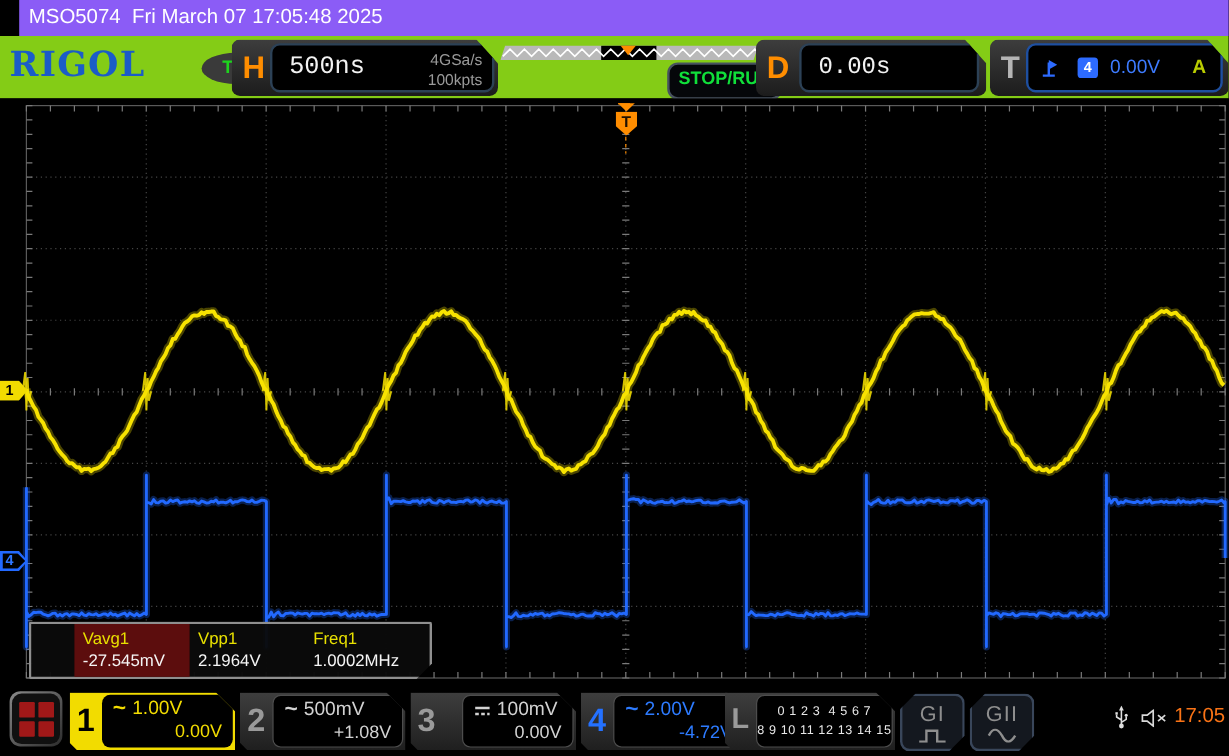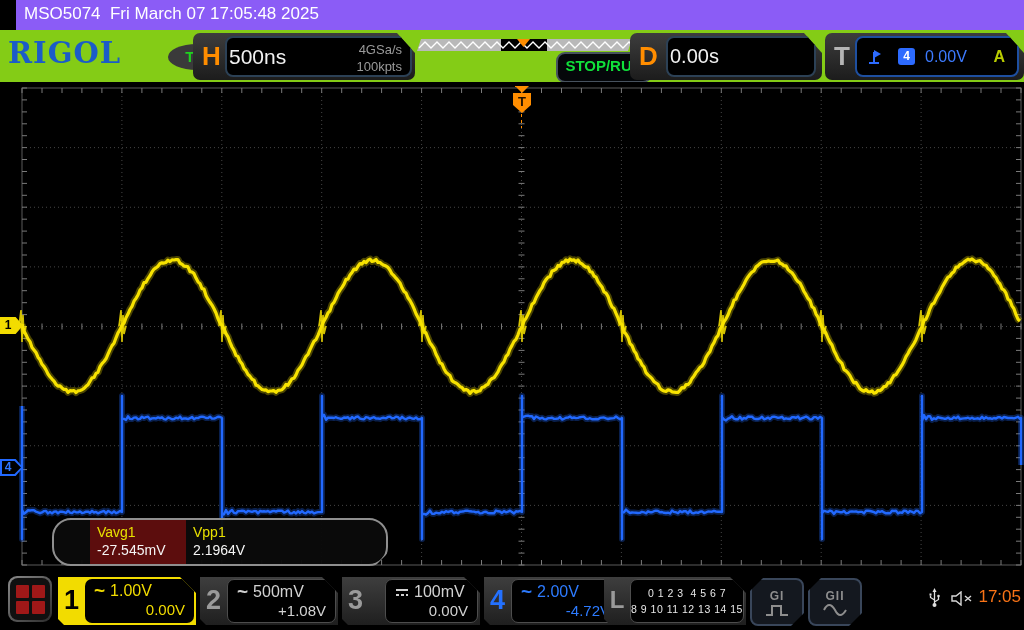--- a/index.html
+++ b/index.html
@@ -12,21 +12,21 @@
   .header{position:absolute;left:0;top:30px;width:100%;height:52px;background:#84cc16;}
   .rigol{position:absolute;left:8px;top:6px;font-family:"DejaVu Serif",serif;font-weight:bold;
          font-size:29px;color:#1b5cc8;letter-spacing:1px;}
   .trigd{position:absolute;left:168px;top:14px;width:58px;height:26px;border-radius:50%;
          background:#3a3a3a;color:#1ed41e;font-weight:bold;font-size:15px;text-align:center;line-height:26px;}
   .hgroup{position:absolute;top:3px;background:linear-gradient(#3d3d3d,#1c1c1c);border-radius:7px;
           clip-path:polygon(0 0,calc(100% - 18px) 0,100% 20px,100% 100%,0 100%);height:47px;}
   .hkey{position:absolute;left:9px;top:8px;font-size:26px;font-weight:bold;color:#ff8d00;}
   .hkey.gray{color:#b5b5b5;}
   .hinner{position:absolute;top:3px;bottom:3px;background:#000;border:2px solid #2c4156;border-radius:8px;}
-  .big-val{position:absolute;left:2px;top:7px;font-size:21px;color:#f2f2f2;}
+  .big-val{position:absolute;left:14px;top:7px;font-size:21px;color:#f2f2f2;font-family:Liberation Mono, monospace;}
   .acq{position:absolute;right:8px;top:3px;text-align:right;color:#9a9a9a;font-size:13px;line-height:17px;}
   .membar{position:absolute;left:417px;top:8px;}
   .push{position:absolute;top:22px;height:27px;background:#05070a;border:2px solid #47525e;border-radius:9px;
         font-weight:bold;font-size:15px;text-align:center;}
   .tinner{border-color:#1e4fa0;display:flex;align-items:center;}
   .tbadge{display:inline-block;width:17px;height:17px;background:#2d6bff;border-radius:3px;color:#fff;
           font-size:12px;font-weight:bold;text-align:center;line-height:17px;margin-left:14px;}
   .tlevel{color:#3d7bff;font-size:16px;margin-left:10px;}
   .tsweep{color:#b9cc00;font-weight:bold;font-size:16px;margin-left:auto;margin-right:12px;}
   
@@ -37,22 +37,22 @@
                  border-top:7px solid #ff8d00;}
   .trigmark .shield{position:absolute;left:3px;top:7px;width:18px;height:20px;background:#ff8d00;
                  clip-path:polygon(0 0,100% 0,100% 60%,50% 100%,0 60%);
                  color:#201000;font-weight:bold;font-size:13px;text-align:center;line-height:17px;}
   .chmark{position:absolute;left:0;width:23px;height:17px;}
   .chmark .shape{position:absolute;inset:0;clip-path:polygon(0 0,68% 0,100% 50%,68% 100%,0 100%);}
   .chmark .inner{position:absolute;inset:2px;clip-path:polygon(0 0,66% 0,100% 50%,66% 100%,0 100%);}
   .chmark .lbl{position:absolute;left:0;width:16px;text-align:center;top:1px;font-size:12px;font-weight:bold;}
   
   .meas{position:absolute;left:24px;top:436px;width:332px;height:44px;background:rgba(10,10,10,.96);
-        border:2px solid #8f8f8f;border-radius:19px;
-        clip-path:polygon(0 0,100% 0,100% calc(100% - 13px),calc(100% - 13px) 100%,0 100%);margin-left:28px;}
+        border:2px solid #8f8f8f;border-radius:2px;
+        clip-path:polygon(0 0,100% 0,100% calc(100% - 13px),calc(100% - 13px) 100%,0 100%);}
   .meas-col{position:absolute;top:0;bottom:0;width:96px;padding:3px 0 0 7px;box-sizing:border-box;}
   .meas-col.sel{background:#5c0d0d;}
   .meas-lbl{color:#e8e000;font-size:14px;line-height:18px;}
   .meas-val{color:#f5f5f5;font-size:14px;line-height:18px;}
   
   .bottombar{position:absolute;left:0;top:572px;width:1024px;height:58px;background:#000;}
   .menu-btn{position:absolute;left:8px;top:4px;width:44px;height:46px;border-radius:9px;
             background:linear-gradient(135deg,#8a8a8a,#2c2c2c);}
   .menu-btn .face{position:absolute;inset:2px;border-radius:8px;background:#101010;
                   display:grid;grid-template-columns:13px 13px;grid-template-rows:13px 13px;gap:3px;
@@ -73,21 +73,21 @@
            background:linear-gradient(#3e3e3e,#1f1f1f);}
   .lablock .num{position:absolute;left:0;top:0;width:26px;text-align:center;font-size:24px;font-weight:bold;
                 color:#9a9a9a;line-height:46px;}
   .lablock .info{position:absolute;left:26px;top:2px;right:2px;bottom:2px;background:#000;border-radius:7px;
                  border:1px solid #4d4d4d;box-sizing:border-box;text-align:center;padding-top:5px;}
   .digrow{white-space:pre;color:#e8e8e8;font-size:10.5px;line-height:16px;letter-spacing:.5px;}
   .gen-btn{position:absolute;top:6px;width:54px;height:48px;background:#14181f;border:2px solid #39465a;
            border-radius:8px;box-sizing:border-box;
            clip-path:polygon(13px 0,100% 0,100% calc(100% - 13px),calc(100% - 13px) 100%,0 100%,0 13px);
            display:flex;flex-direction:column;align-items:center;justify-content:center;gap:1px;}
-  .gen-lbl{color:#8e8e8e;font-weight:bold;font-size:12px;letter-spacing:1px;}
+  .gen-lbl{color:#8e8e8e;font-weight:normal;font-size:18px;letter-spacing:1px;}
   .status-time{position:absolute;right:3px;top:15px;color:#f97316;font-size:17px;}
   .sicon{position:absolute;top:16px;}
 </style>
 </head>
 <body>
 
 <div class="screen">
 
   <div class="titlebar">
     <span>MSO5074  Fri March 07 17:05:48 2025</span>
@@ -186,20 +186,24 @@
 
     <div class="meas">
       <div class="meas-col sel" style="left:36px;">
         <div class="meas-lbl">Vavg1</div>
         <div class="meas-val">-27.545mV</div>
       </div>
       <div class="meas-col" style="left:132px;">
         <div class="meas-lbl">Vpp1</div>
         <div class="meas-val">2.1964V</div>
       </div>
+      <div class="meas-col" style="left:228px;width:100px;">
+        <div class="meas-lbl">Freq1</div>
+        <div class="meas-val">1.0002MHz</div>
+      </div>
     </div>
   </div>
 
   <div class="bottombar">
     <div class="menu-btn">
       <div class="face">
           <i></i>
           <i></i>
           <i></i>
           <i></i>

